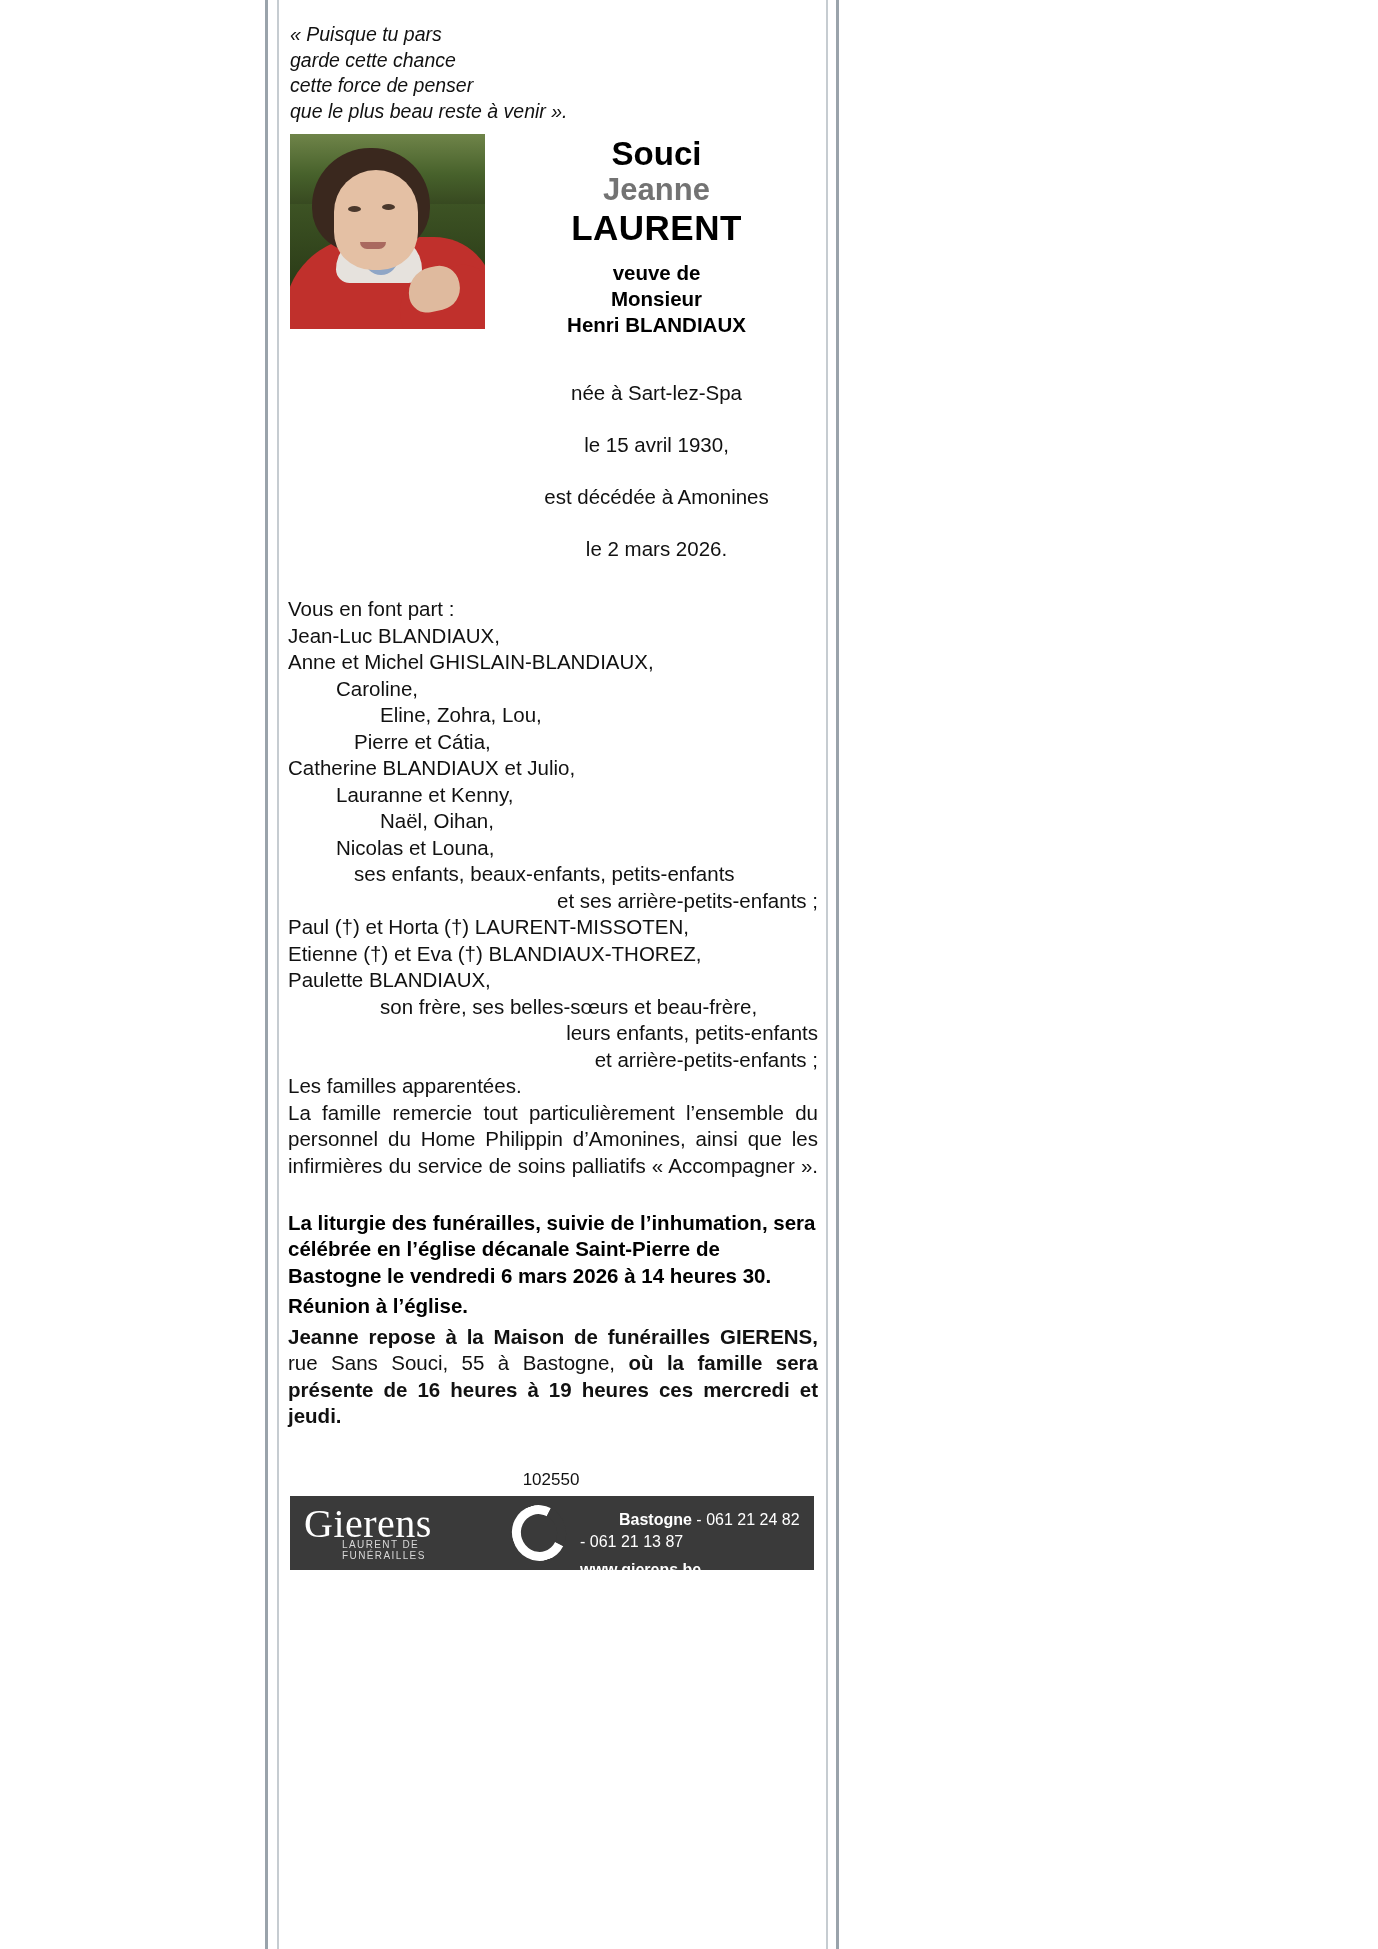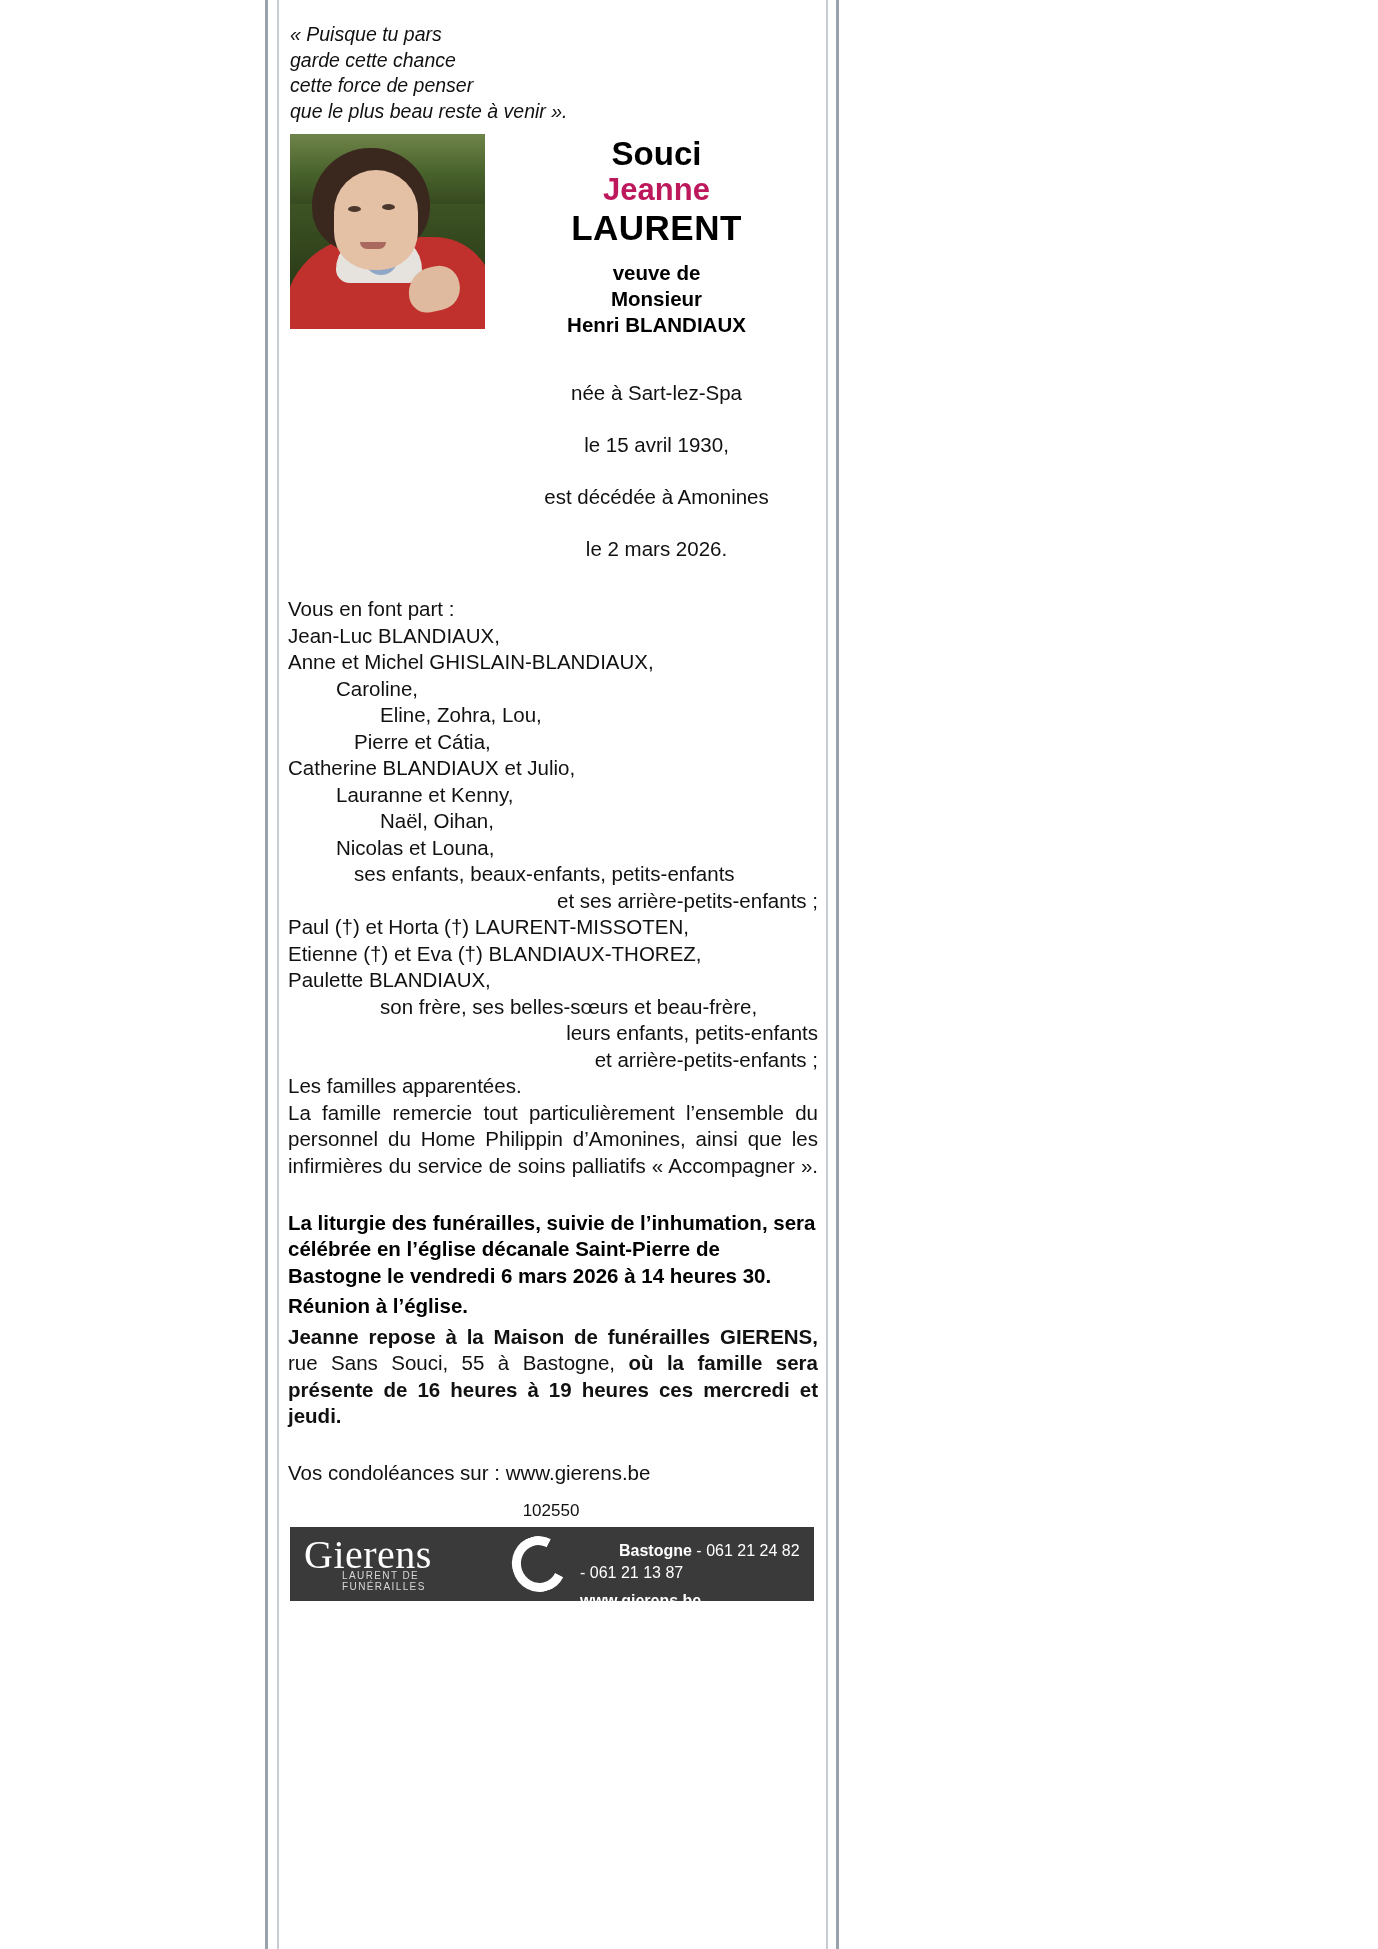--- a/index.html
+++ b/index.html
@@ -138,21 +138,21 @@
   .n-madame {
     font-weight: bold;
     font-size: 33px;
     line-height: 36px;
     color: #000;
   }
   .n-first {
     font-weight: bold;
     font-size: 31px;
     line-height: 36px;
-    color: #be185d;
+    color: #737373;
   }
   .n-last {
     font-weight: bold;
     font-size: 35px;
     line-height: 40px;
     letter-spacing: 0.5px;
     color: #000;
   }
   .spouse {
     font-weight: bold;
@@ -356,21 +356,20 @@
       </div>
 
       <div class="para-just last-full">La famille remercie tout particulièrement l’ensemble du personnel du Home Philippin d’Amonines, ainsi que les infirmières du service de soins palliatifs « Accompagner ».</div>
 
       <div class="b-block" style="margin-top:4px;">La liturgie des funérailles, suivie de l’inhumation, sera célébrée en l’église décanale Saint-Pierre de Bastogne le vendredi 6 mars 2026 à 14 heures 30.</div>
 
       <div class="b-block" style="margin-top:4px;">Réunion à l’église.</div>
 
       <div class="mixed hang" style="margin-top:4px;"><span class="bold">Jeanne repose à la Maison de funérailles GIERENS,</span><span> rue Sans Souci, 55 à Bastogne, </span><span class="bold">où la famille sera présente de 16 heures à 19 heures ces mercredi et jeudi.</span></div>
 
-      <div class="body-text" style="margin-top:4px;">Vos condoléances sur : www.gierens.be</div>
 
       <div class="ref">102550</div>
 
       <div class="footer">
         <div class="footer-left">
           <div class="logo-word">Gierens</div>
           <div class="logo-sub">LAURENT DE FUNÉRAILLES</div>
         </div>
         <div class="footer-mid">
           <div class="c-mark"></div>

